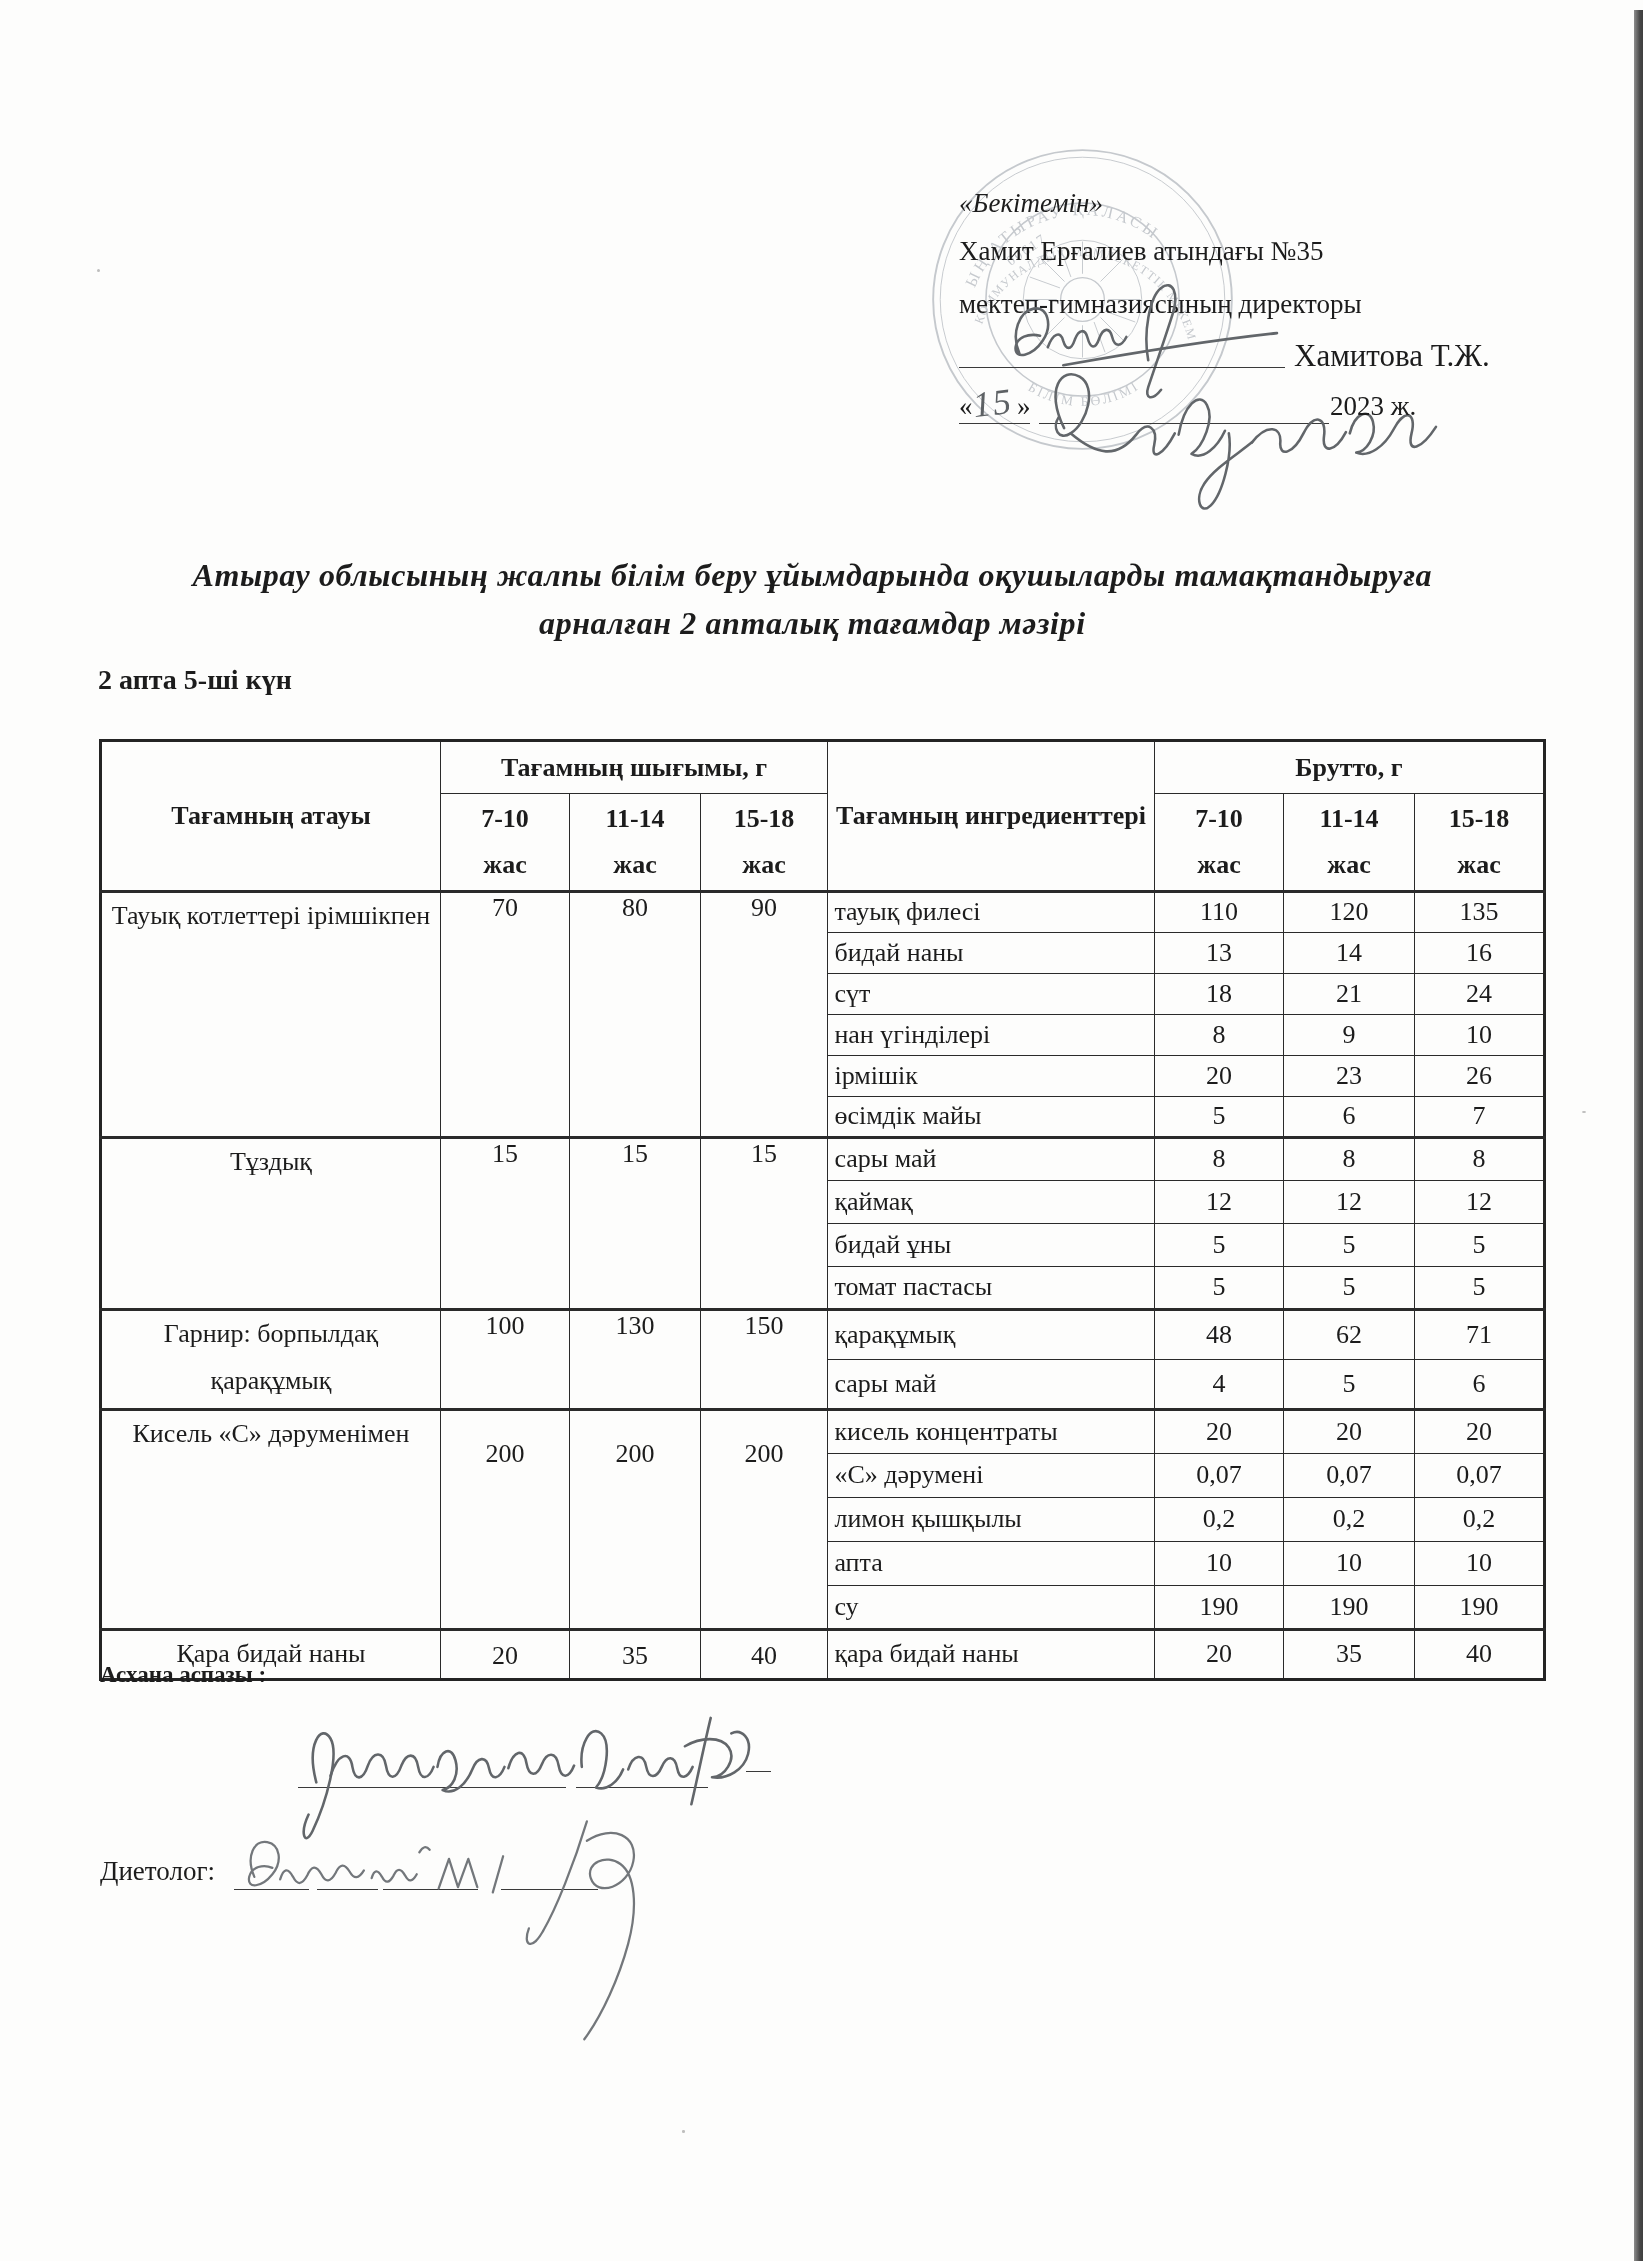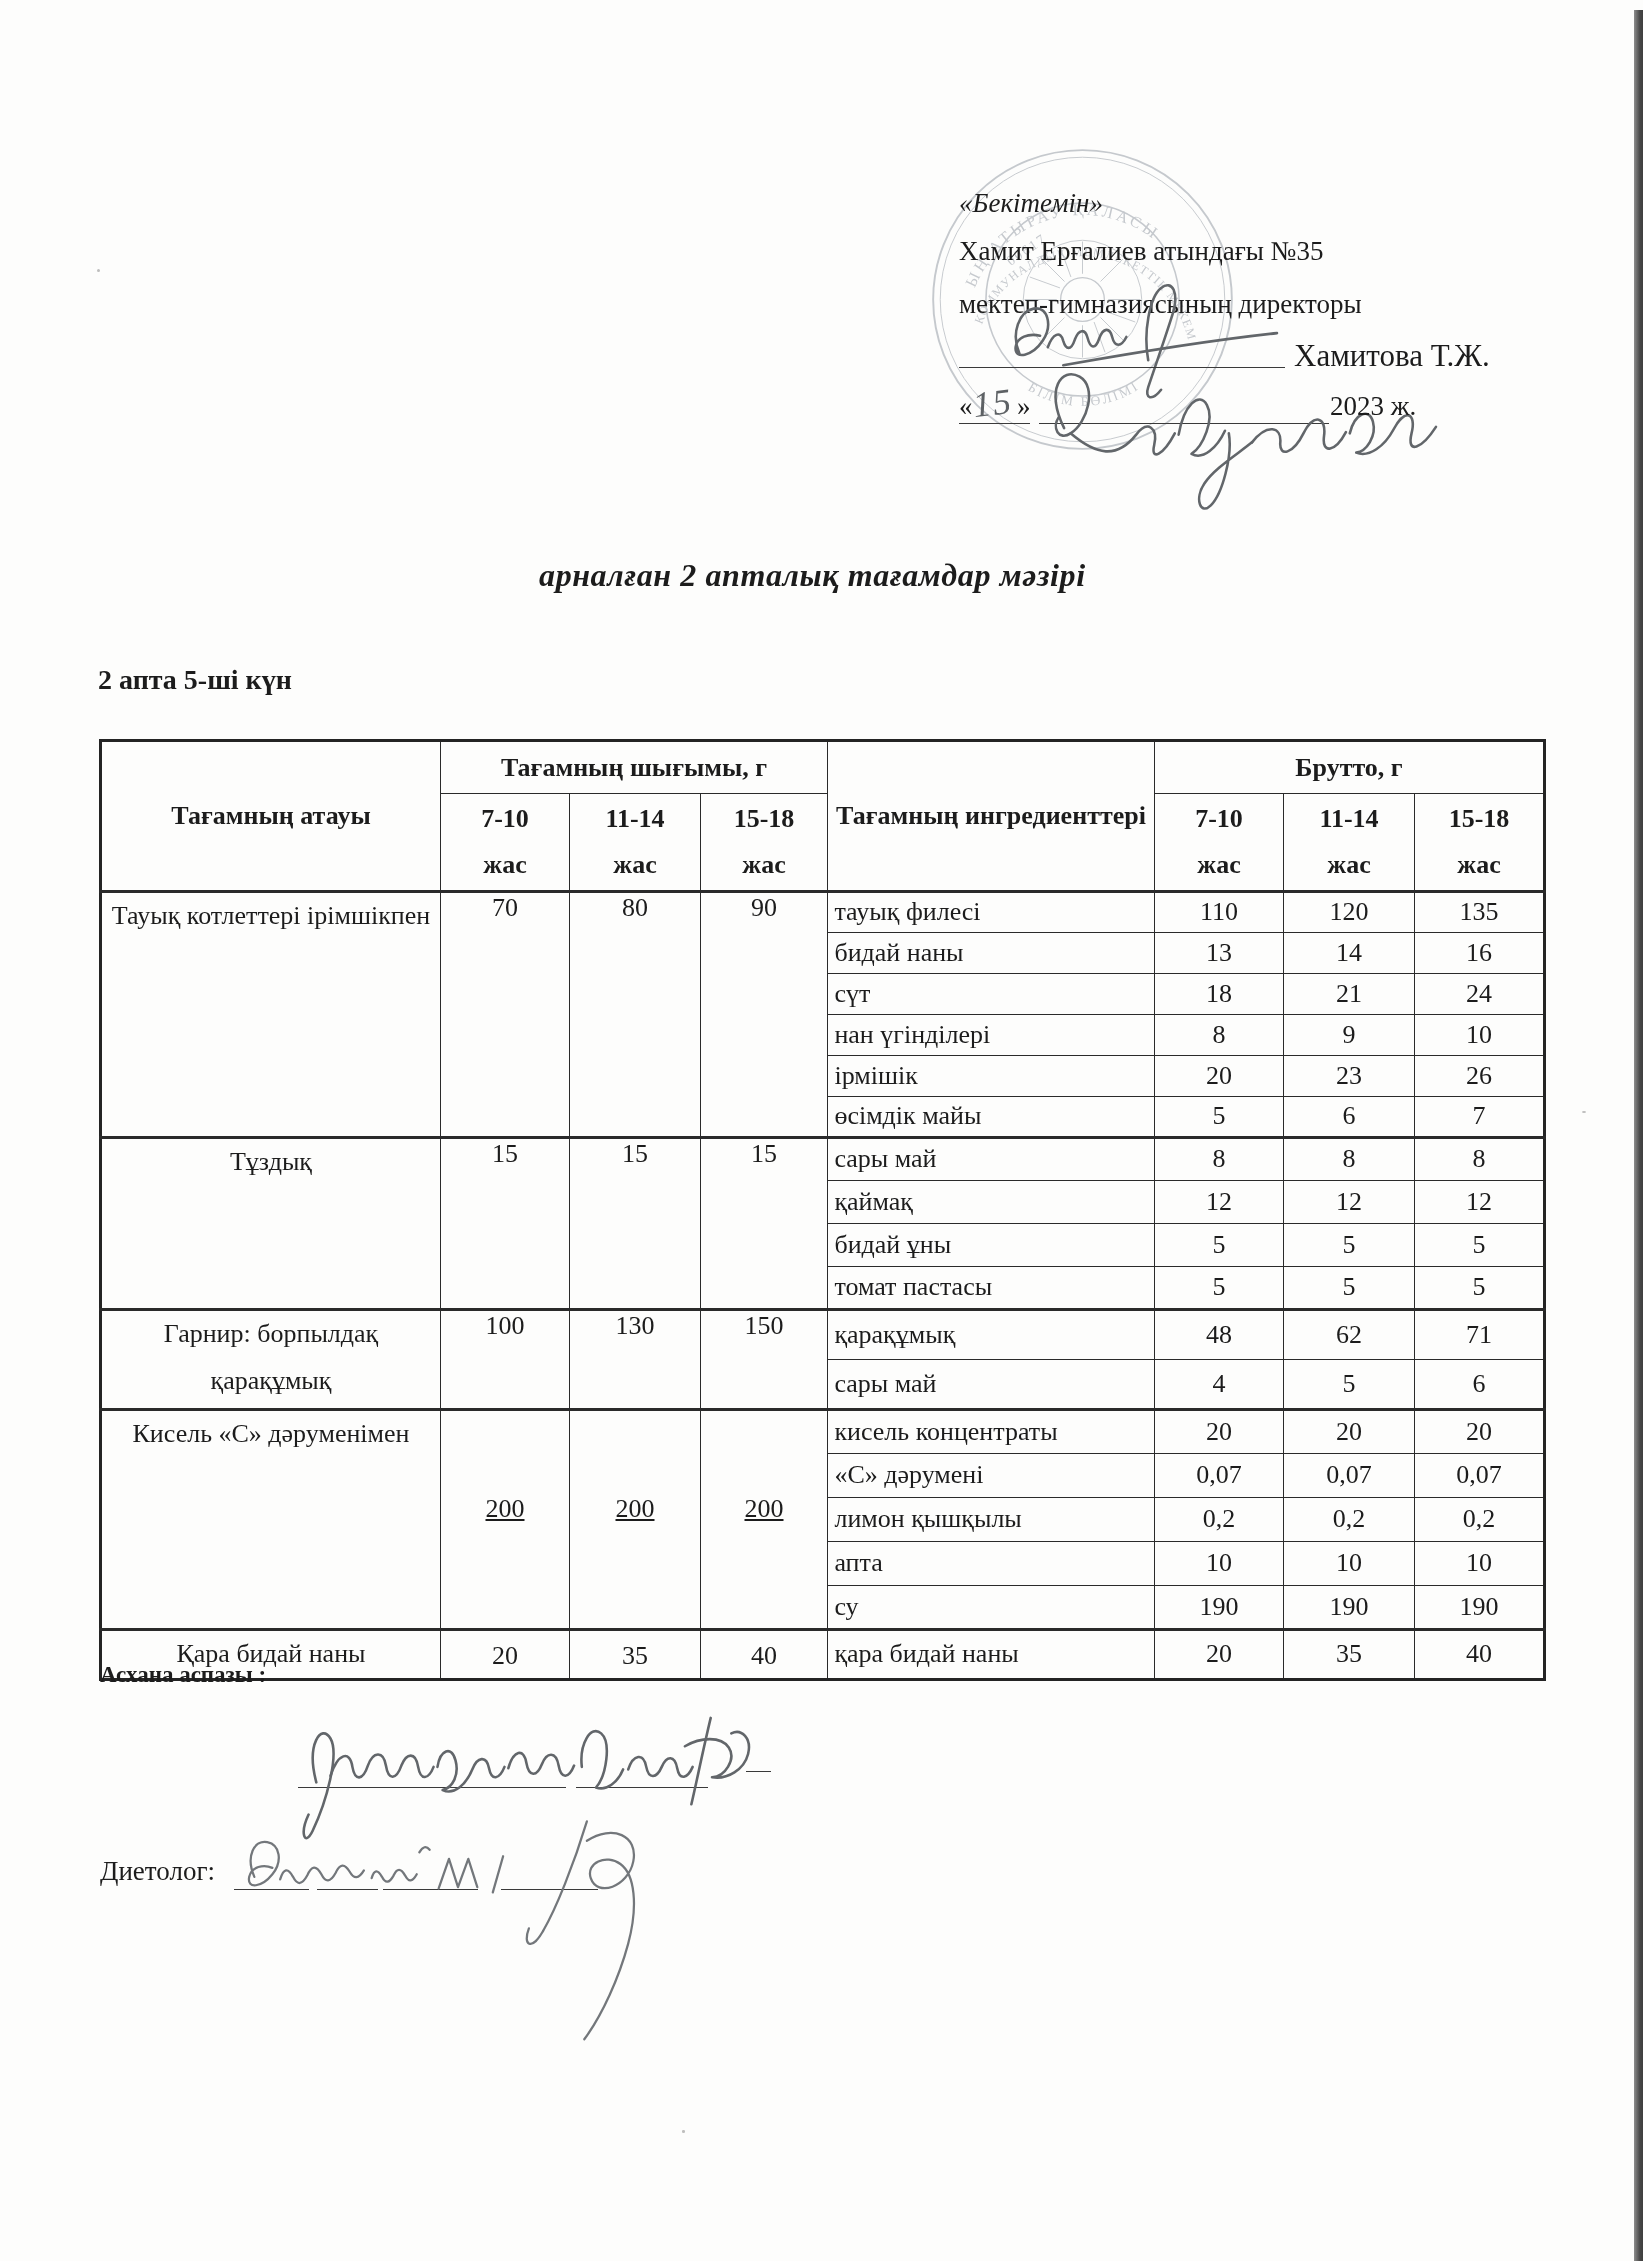--- a/index.html
+++ b/index.html
@@ -36,21 +36,21 @@
   table.menu{border:3.9px solid #242424;}
   table.menu th,table.menu td{border:1.9px solid #2a2a2a;padding:0 6.4px;}
   table.menu th{font-weight:bold;line-height:1.75;padding:2.6px 3.9px;}
   table.menu thead tr.h1{height:43px;}
   table.menu thead tr.h2{height:81px;}
   table.menu thead tr.h2 th{border-bottom-width:3.9px;}
   tr.s0{height:41px;} tr.s1{height:43px;} tr.s2{height:50px;} tr.s3{height:44px;} tr.s4{height:41px;}
   td.dish{vertical-align:top;text-align:center;padding:3.9px 5.2px 0 9px;line-height:1.8;
           border-right-width:1.9px;}
   td.portion{vertical-align:top;text-align:center;padding-top:6.4px;}
-  tr.s3-start td.portion{padding-top:83px;text-decoration:underline;}
+  tr.s3-start td.portion{padding-top:28px;}
   tr.s4-start td.portion{padding-top:10.3px;}
   td.ing-name{text-align:left;vertical-align:middle;padding-left:11.6px;}
   td.val{text-align:center;vertical-align:middle;}
   tr.section-start td{border-top-width:3.9px;}
   
   .cook-label{position:absolute;left:100px;top:1662px;font-size:23px;white-space:nowrap;font-weight:bold;}
   .diet-label{position:absolute;left:100px;top:1856px;font-size:27px;white-space:nowrap;}
   .u-c1{left:298px;top:1787px;width:268px;}
   .u-c2{left:576px;top:1787px;width:132px;}
   .u-cd{left:746px;top:1771px;width:24.5px;}
@@ -128,20 +128,21 @@
     <path d="M60,120 C30,60 56,24 84,40 C112,56 96,112 70,128 C52,140 40,120 52,102"></path>
     <path d="M70,128 C110,162 142,168 172,130 C190,106 206,120 200,146 C194,172 214,162 232,128"></path>
     <path d="M238,130 C246,84 270,62 282,84 C294,106 276,148 258,160 C276,170 298,150 310,124"></path>
     <path d="M316,128 C322,162 306,222 288,240 C272,256 262,230 278,206 C294,182 330,160 352,142"></path>
     <path d="M352,142 C376,112 398,118 396,142 C394,166 416,160 432,128 C448,96 468,102 464,132 C460,162 482,156 498,126"></path>
     <path d="M504,128 C512,96 534,88 540,110 C546,132 530,156 514,158 C534,166 558,148 572,122 C590,88 608,96 600,128 C592,162 616,152 638,118"></path>
   </svg>
   <div class="date-year">2023 ж.</div>
 
   <div class="title">
+    <div>Атырау облысының жалпы білім беру ұйымдарында оқушыларды тамақтандыруға</div>
     <div>арналған 2 апталық тағамдар мәзірі</div>
   </div>
   <div class="subtitle">2 апта 5-ші күн</div>
 
   <table class="menu">
     <colgroup>
       <col style="width:340px">
         <col style="width:129px">
         <col style="width:131px">
         <col style="width:127px">

